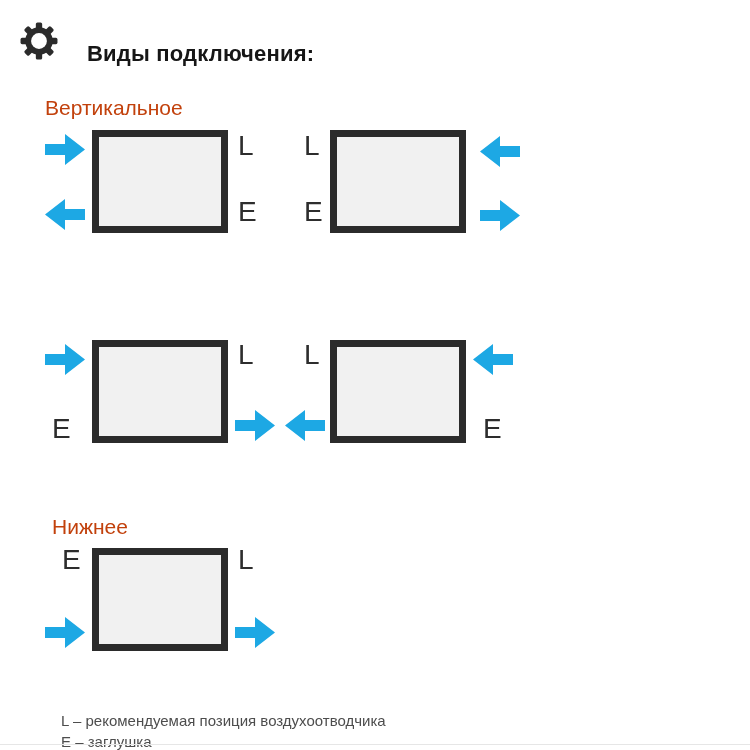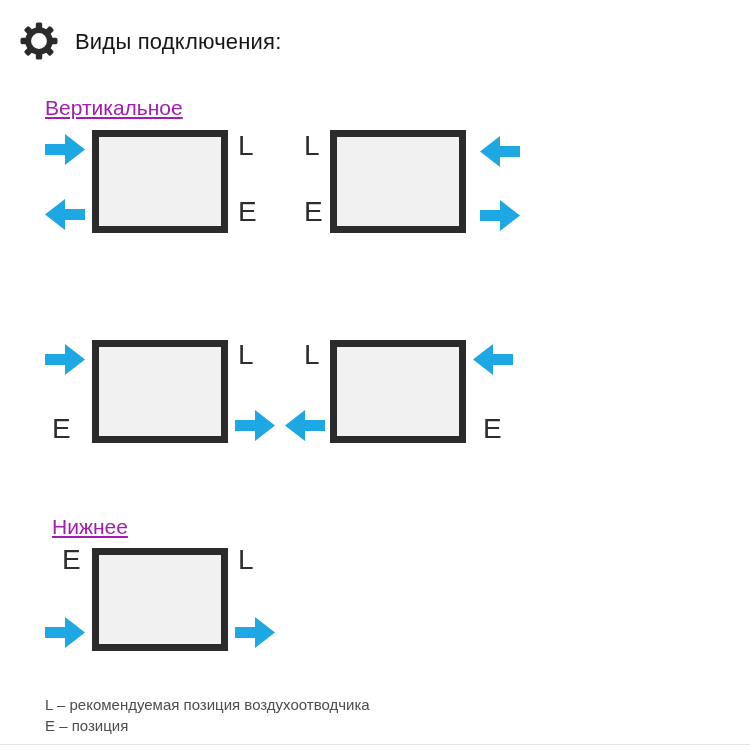--- a/index.html
+++ b/index.html
@@ -3,25 +3,25 @@
 <meta charset="utf-8">
 <style>
   html,body{margin:0;padding:0;background:#ffffff;}
   .page{
     position:relative;width:750px;height:750px;background:#ffffff;
     font-family:"Liberation Sans",sans-serif;overflow:hidden;
   }
   
   .gear{position:absolute;left:20px;top:22px;width:38px;height:38px;}
   .title{
-    position:absolute;left:75px;top:29px;margin:0;
-    font-size:22px;font-weight:400;color:#161616;letter-spacing:.2px;
+    position:absolute;left:75px;top:29px;margin:12px;
+    font-size:22px;font-weight:700;color:#161616;letter-spacing:.2px;
   }
   
-  .sec-label{position:absolute;margin:0;font-size:21px;font-weight:400;color:#a21caf;line-height:1;text-decoration:underline;}
+  .sec-label{position:absolute;margin:0;font-size:21px;font-weight:400;color:#c2410c;line-height:1;}
   .s1{left:45px;top:97px}
   .s2{left:45px;top:308px}
   .s3{left:52px;top:516px}
   
   .radiator{position:absolute;width:122px;height:89px;border:7px solid #2b2b2b;background:#f1f1f1;}
   .rA1{left:92px;top:130px}
   .rA2{left:330px;top:130px}
   .rB1{left:92px;top:340px}
   .rB2{left:330px;top:340px}
   .rC1{left:92px;top:548px}
@@ -35,21 +35,21 @@
   .aB3{left:285px;top:410px} .aB4{left:473px;top:344px}
   .aC1{left:45px;top:617px}  .aC2{left:235px;top:617px}
   
   .letter{position:absolute;font-size:28px;line-height:1;color:#2d2d2d;font-weight:400;}
   .tA1{left:238px;top:132px} .tA2{left:238px;top:198px}
   .tA3{left:304px;top:132px} .tA4{left:304px;top:198px}
   .tB1{left:238px;top:341px} .tB2{left:52px;top:415px}
   .tB3{left:304px;top:341px} .tB4{left:483px;top:415px}
   .tC1{left:62px;top:546px}  .tC2{left:238px;top:546px}
   
-  .legend-line{position:absolute;margin:0;font-size:15px;color:#4d4d4d;line-height:1.2;text-align:center;}
+  .legend-line{position:absolute;margin:16px;font-size:15px;color:#4d4d4d;line-height:1.2;text-align:center;}
   .l1{left:45px;top:696px}
   .l2{left:45px;top:717px}
   .divider{position:absolute;left:0;top:744px;width:750px;height:0;border-top:1px solid #e6e6e6;}
 </style>
 </head>
 <body>
 
 <div class="page">
 
   <span class="gear">
@@ -119,16 +119,16 @@
   <span class="letter tC2">L</span>
   <div class="radiator rC1"></div>
   <svg class="arrow aC1" viewBox="0 0 40 31">
       <polygon points="0,10 20,10 20,0 40,15.5 20,31 20,21 0,21"></polygon>
     </svg>
   <svg class="arrow aC2" viewBox="0 0 40 31">
       <polygon points="0,10 20,10 20,0 40,15.5 20,31 20,21 0,21"></polygon>
     </svg>
 
   <p class="legend-line l1">L – рекомендуемая позиция воздухоотводчика</p>
-  <p class="legend-line l2">E – позиция</p>
+  <p class="legend-line l2">E – заглушка</p>
   <div class="divider"></div>
 
 </div>
 
 </body></html>

